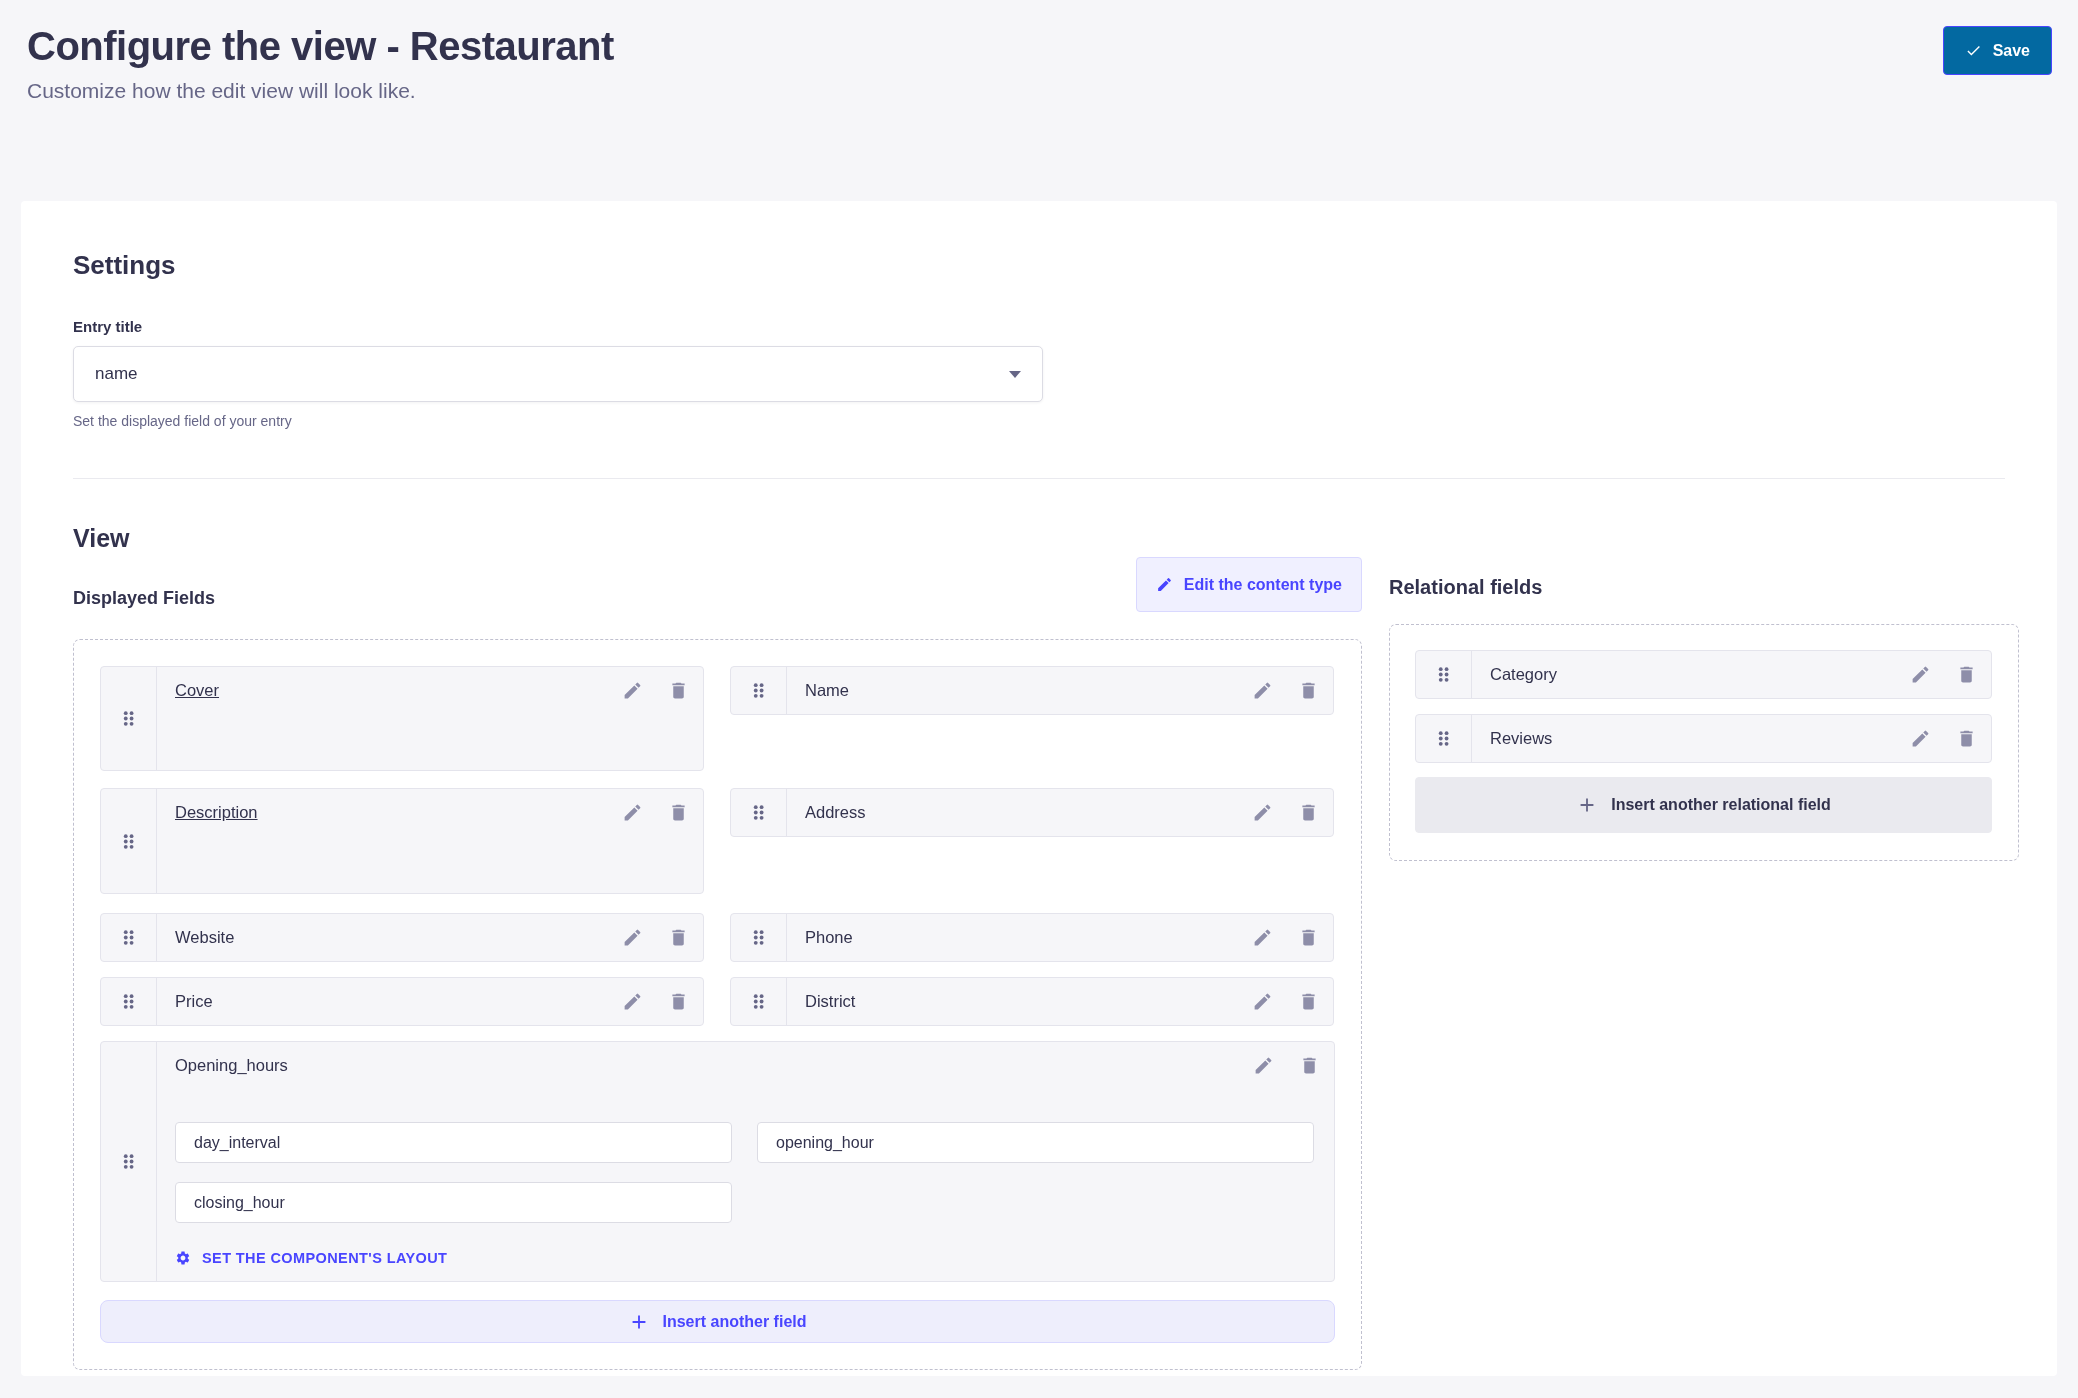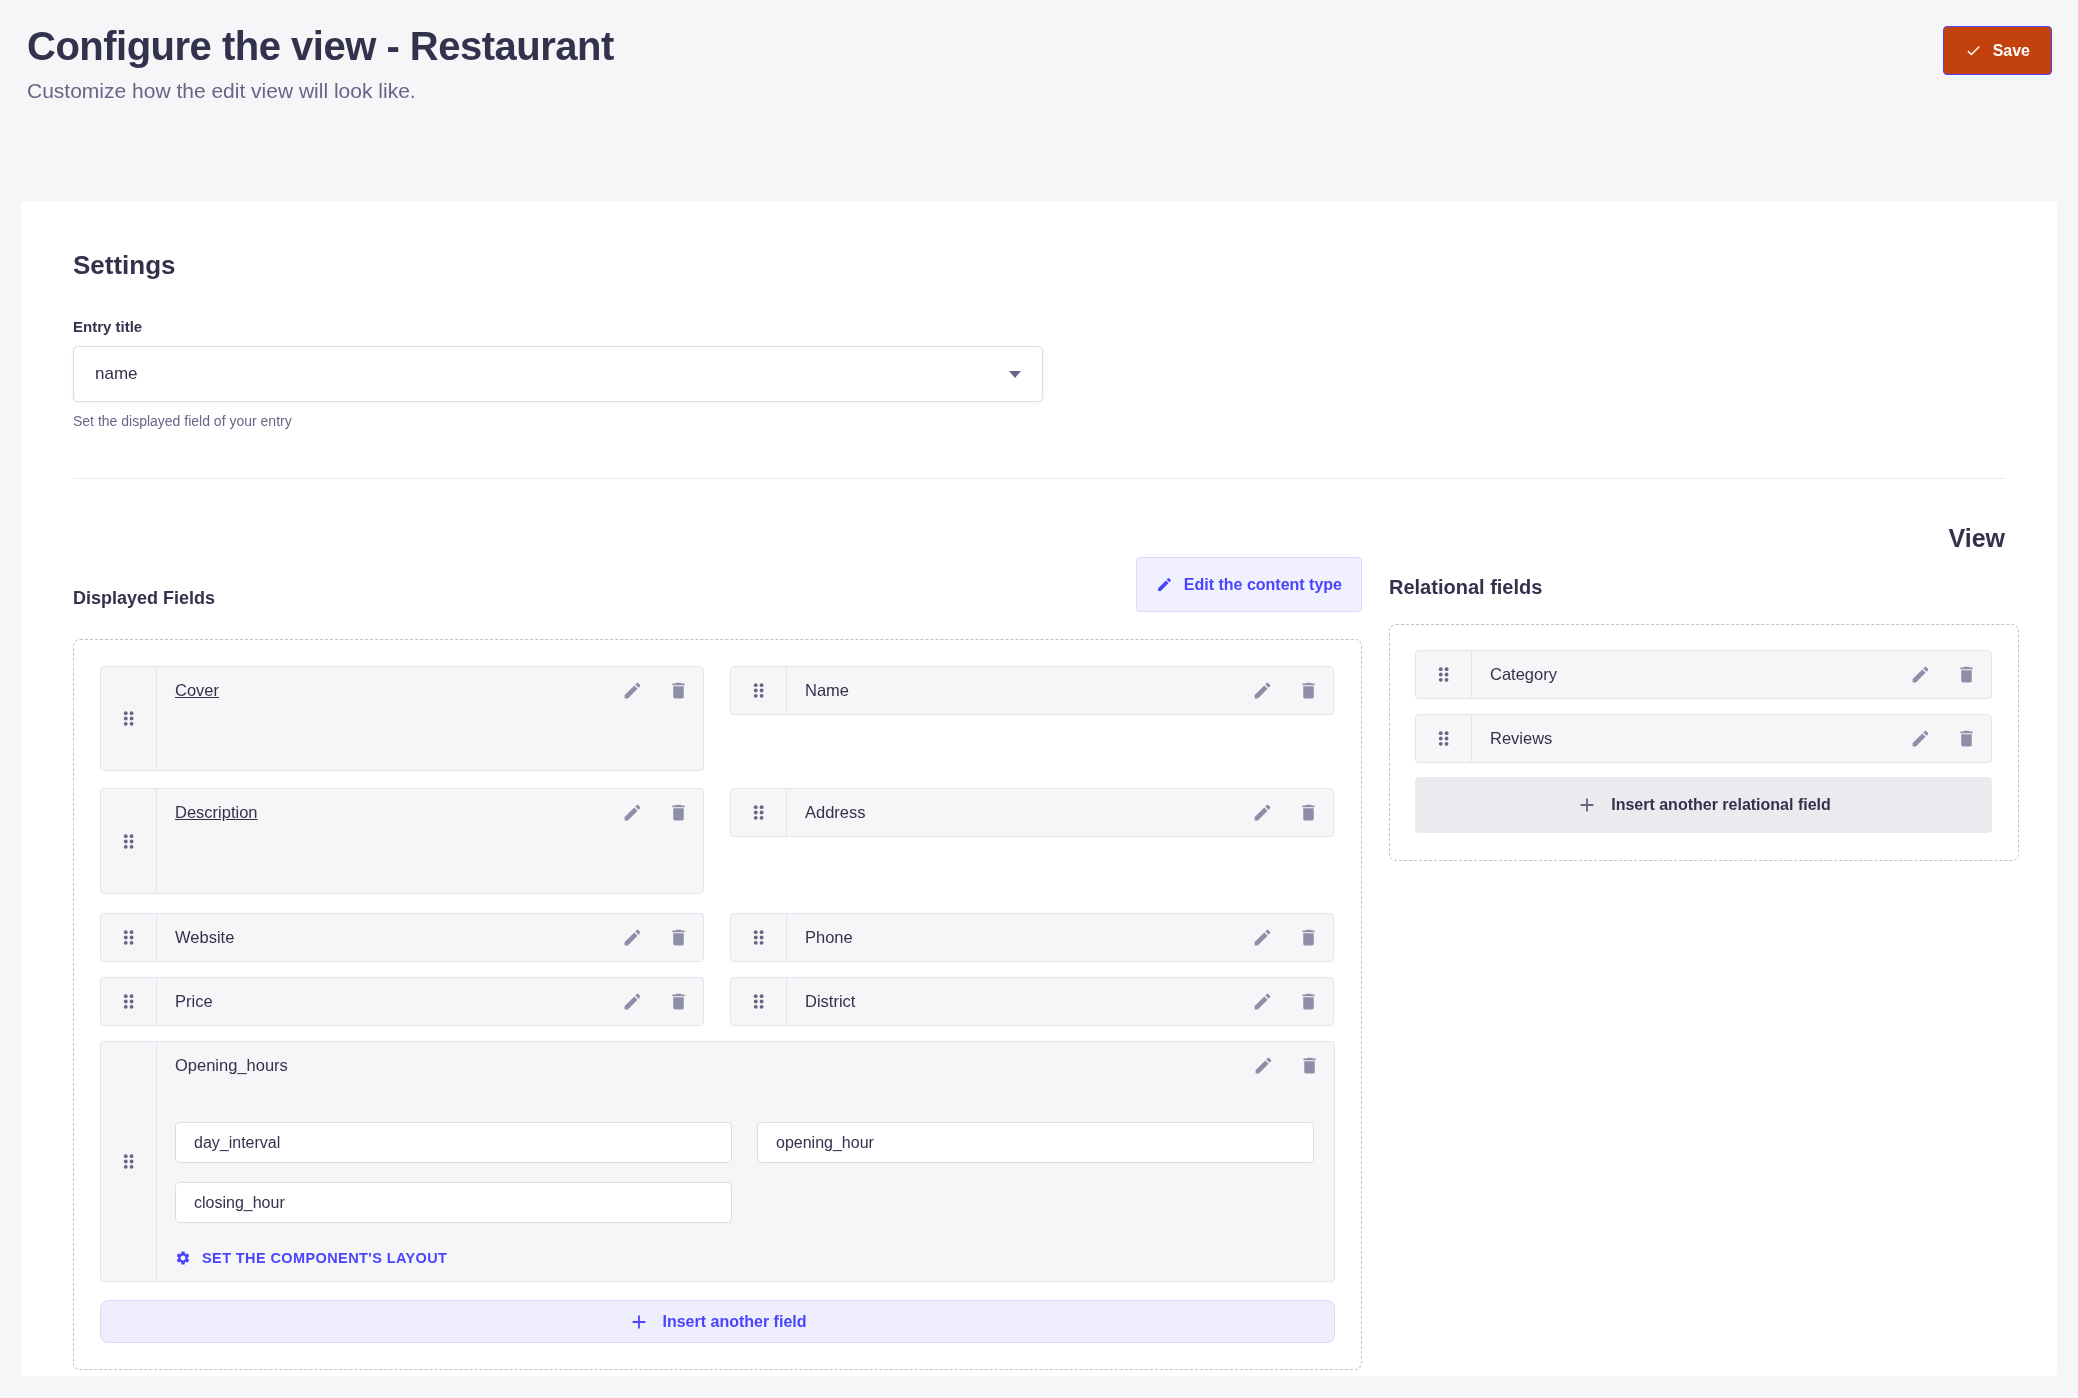--- a/index.html
+++ b/index.html
@@ -8,21 +8,21 @@
     position:relative; width:2078px; height:1398px; overflow:hidden;
     background:#f6f6f9; color:#32324d;
     font-family:"Liberation Sans", sans-serif;
   }
   
   .topbar{ display:flex; justify-content:space-between; align-items:flex-start; padding:22px 26px 0 27px; }
   .page-title{ font-size:40px; font-weight:700; color:#32324d; letter-spacing:-0.5px; line-height:48px; }
   .page-subtitle{ font-size:21px; color:#666687; margin-top:7px; line-height:28px; }
   .save-btn{
     display:flex; align-items:center; gap:11px; height:49px; padding:0 21px;
-    background:#c2410c; border:1px solid #4945ff; border-radius:4px;
+    background:#0369a1; border:1px solid #4945ff; border-radius:4px;
     color:#ffffff; font-size:16px; font-weight:700; cursor:pointer; margin-top:4px;
     font-family:"Liberation Sans", sans-serif;
     text-align:right;
   }
   .save-btn svg{ width:17px; height:17px; fill:#ffffff; }
   
   .card{
     margin:96px 21px 0 21px; background:#ffffff; border-radius:4px;
     padding:49px 52px 10px 52px; height:1175px;
   }
@@ -35,21 +35,21 @@
     padding:0 21px; font-size:17px; color:#32324d; cursor:pointer;
     box-shadow:0 1px 3px rgba(33,33,52,0.06);
   }
   .select-box .caret{
     margin-left:auto; width:0; height:0;
     border-left:6px solid transparent; border-right:6px solid transparent;
     border-top:7px solid #666687;
   }
   .help-text{ margin-top:11px; font-size:14px; color:#666687; }
   hr.divider{ border:none; border-top:1px solid #eaeaef; margin-top:49px; }
-  .view-heading{ margin-top:45px; font-size:25px; font-weight:700;text-align:right; }
+  .view-heading{ margin-top:45px; font-size:25px; font-weight:700; }
   
   .view-layout{ display:flex; gap:27px; margin-top:14px; align-items:flex-start; }
   .col-left{ width:1289px; flex:none; }
   .col-right{ width:630px; flex:none; }
   .left-head{ display:flex; justify-content:space-between; align-items:flex-end; height:45px; }
   .displayed-label{ font-size:18px; font-weight:700; padding-bottom:3px; }
   .edit-ct-btn{
     display:flex; align-items:center; gap:11px; height:55px; padding:0 19px;
     background:#f0f0ff; border:1px solid #d9d8ff; border-radius:4px;
     color:#4945ff; font-size:16px; font-weight:700; cursor:pointer;

